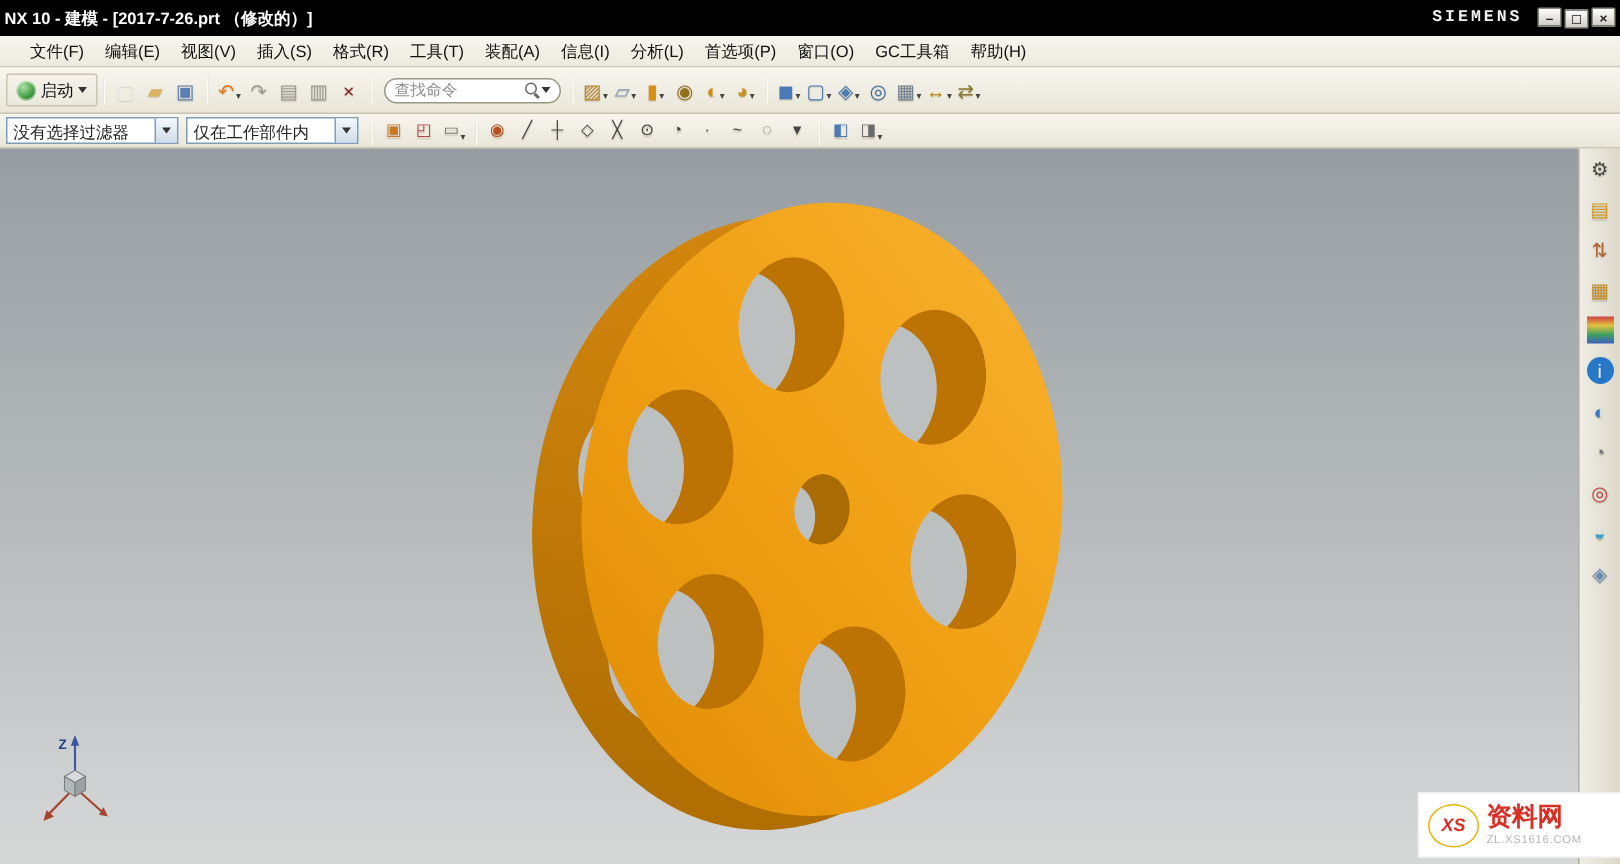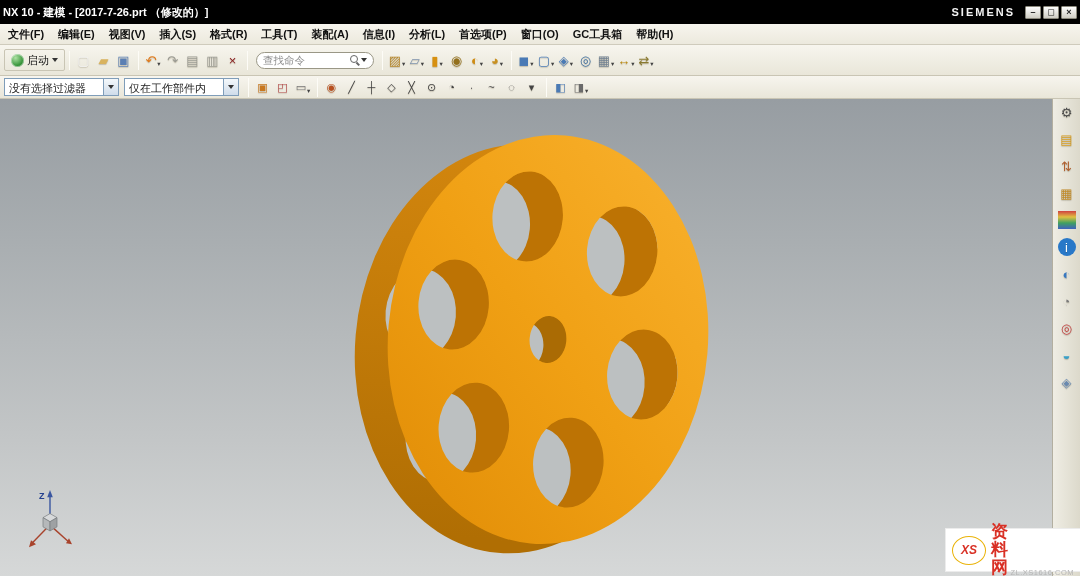--- a/index.html
+++ b/index.html
@@ -4,25 +4,25 @@
 <style>
   * { box-sizing: border-box; margin: 0; padding: 0; }
   html,body { width:1080px; height:576px; overflow:hidden; }
   body { font-family:"Liberation Sans","DejaVu Sans",sans-serif; font-size:11px; }
   .app { display:flex; flex-direction:column; width:1080px; height:576px; background:#e9e6d9; }
 
   
   .titlebar { height:18px; background:#000; color:#fff; display:flex; align-items:center; padding:12px 3px; font-weight:bold; font-size:11px; flex:0 0 auto; }
   .titlebar .title { white-space:nowrap; }
   .spacer { flex:1; }
-  .brand { letter-spacing:2px; margin-right:8px; color:#f2f2f2; font-size:11px; }
+  .brand { letter-spacing:2px; margin-right:8px; color:#f2f2f2; font-size:11px;font-family:Liberation Mono, monospace; }
   .winbtn { width:16px; height:13px; margin-left:2px; background:linear-gradient(#fdfdfd,#cfcdc4); border:1px solid #8a887c; border-radius:1px; display:inline-flex; align-items:center; justify-content:center; font-size:9px; color:#222; font-weight:bold; }
 
   
-  .menubar { height:21px; background:linear-gradient(#f7f5ee,#ece9dd); border-bottom:1px solid #cfcbbc; display:flex; align-items:center; padding:0 1px; flex:0 0 auto;font-weight:bold; }
+  .menubar { height:21px; background:linear-gradient(#f7f5ee,#ece9dd); border-bottom:1px solid #cfcbbc; display:flex; align-items:center; padding:0 13px; flex:0 0 auto; }
   .menuitem { padding:2px 7px; color:#111; white-space:nowrap; }
 
   
   .toolbar { display:flex; align-items:center; background:linear-gradient(#f7f5ee,#e9e6d9); border-bottom:1px solid #c9c5b4; padding:1px 4px; flex:0 0 auto; }
   .toolbar-main { height:31px; }
   .toolbar-sel { height:23px;align-items:center; }
   .sep { width:1px; height:19px; background:#b9b5a6; border-right:1px solid #fdfcf7; margin:0 4px; flex:0 0 auto; }
   .tgroup { display:inline-flex; align-items:center; }
   .ticon { height:21px; min-width:20px; padding:0 1px; display:inline-flex; align-items:center; justify-content:center; border-radius:2px; }
   .ticon .g { font-size:13px; line-height:1; text-shadow:0 1px 1px rgba(70,55,20,.25); }
@@ -52,21 +52,21 @@
   .main { position:relative; flex:1; display:flex; min-height:0; }
   .viewport { position:relative; flex:1; background:linear-gradient(180deg,#979da2 0%,#a9aeb1 30%,#c2c5c6 70%,#d6d8d8 100%); overflow:hidden; }
   .vsvg { position:absolute; inset:0; width:100%; height:100%; }
 
   .rstrip { width:28px; background:linear-gradient(90deg,#efede4,#dcd9cb); border-left:1px solid #b3afa0; display:flex; flex-direction:column; align-items:center; padding-top:4px; gap:9px; flex:0 0 auto; }
   .rico { width:18px; height:18px; display:flex; align-items:center; justify-content:center; font-size:13px; line-height:1; text-shadow:0 1px 1px rgba(60,50,20,.25); }
 
   
   .watermark { position:absolute; right:0; bottom:5px; width:134px; height:42px; background:#fff; box-shadow:0 0 0 1px #ececec; display:flex; align-items:center; gap:5px; padding:3px 6px; z-index:5; }
   .wlogo { width:34px; height:29px; border:1px solid #eab308; border-radius:50%; display:flex; align-items:center; justify-content:center; color:#d93025; font-weight:bold; font-style:italic; font-size:12px; flex:0 0 auto; }
-  .wtxt { display:flex; flex-direction:row; line-height:1.05;align-items:flex-end; }
+  .wtxt { display:flex; flex-direction:column; line-height:1.05; }
   .wname { color:#d93025; font-size:17px; font-weight:bold; }
   .wurl { color:#b5b5b5; font-size:7.5px; letter-spacing:.5px; margin-top:2px; }
 </style>
 </head>
 <body>
 
 <div class="app">
 
   <div class="titlebar">
     <span class="title">NX 10 - 建模 - [2017-7-26.prt （修改的）]</span>

